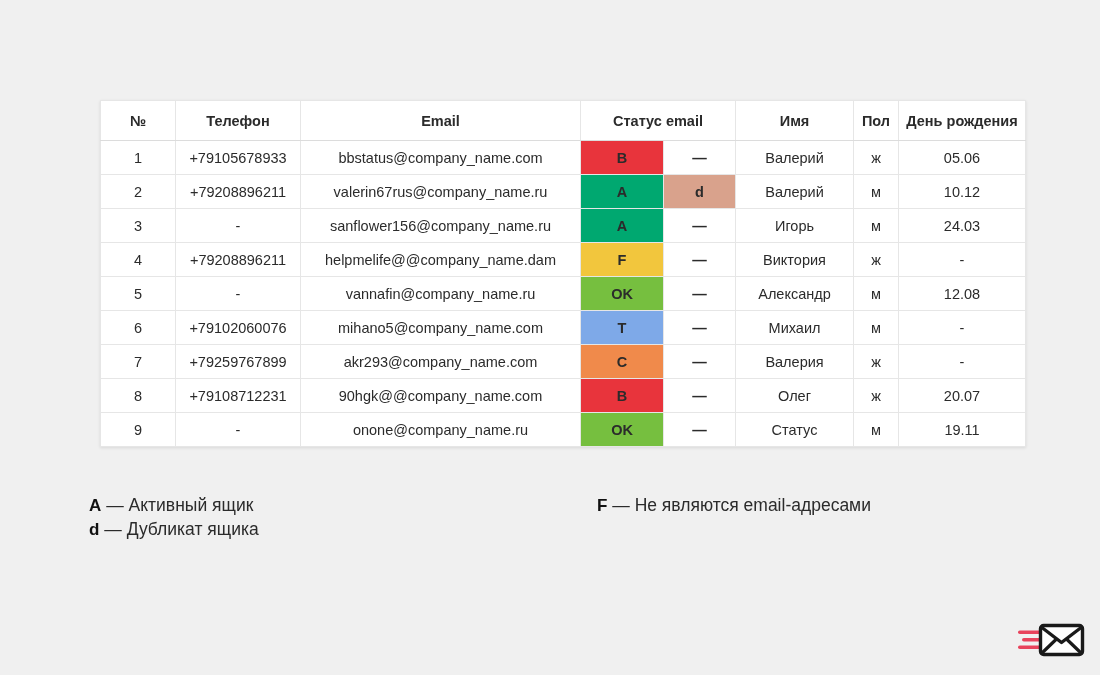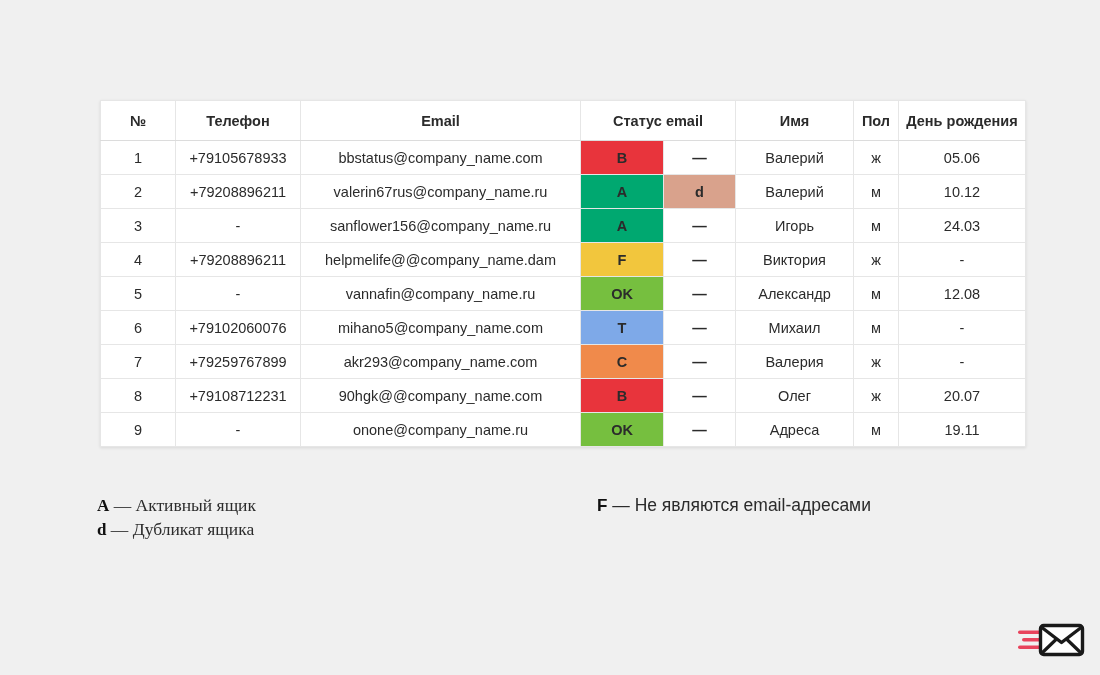--- a/index.html
+++ b/index.html
@@ -90,21 +90,21 @@
   
   .legend {
     position: absolute;
     top: 494px;
     left: 0;
     width: 1100px;
   }
   .legend-col {
     position: absolute;
   }
-  .legend-col.left  { left: 97px;  top: 0; font-family: Liberation Serif, serif; }
+  .legend-col.left  { left: 89px;  top: 0; }
   .legend-col.right { left: 597px; top: 0; }
   .legend-row {
     font-size: 17.5px;
     line-height: 21.5px;
     color: #2b2b2b;
     white-space: nowrap;
     margin-bottom: 0px;
     padding: 1px 0;
   }
   .legend-code {
@@ -231,21 +231,21 @@
           <td>Олег</td>
           <td>ж</td>
           <td>20.07</td>
         </tr>
         <tr>
           <td>9</td>
           <td>-</td>
           <td class="email-cell">onone@company_name.ru</td>
           <td class="status-cell" style="background:#76bf3f;">OK</td>
           <td class="dup-cell" style="background:#ffffff;">—</td>
-          <td>Адреса</td>
+          <td>Статус</td>
           <td>м</td>
           <td>19.11</td>
         </tr>
       </tbody>
   </table>
 </div>
 
 <div class="legend">
   <div class="legend-col left" id="legend-left">
       <div class="legend-row"><span class="legend-code">A</span> <span class="legend-dash">—</span> <span>Активный ящик</span></div>

